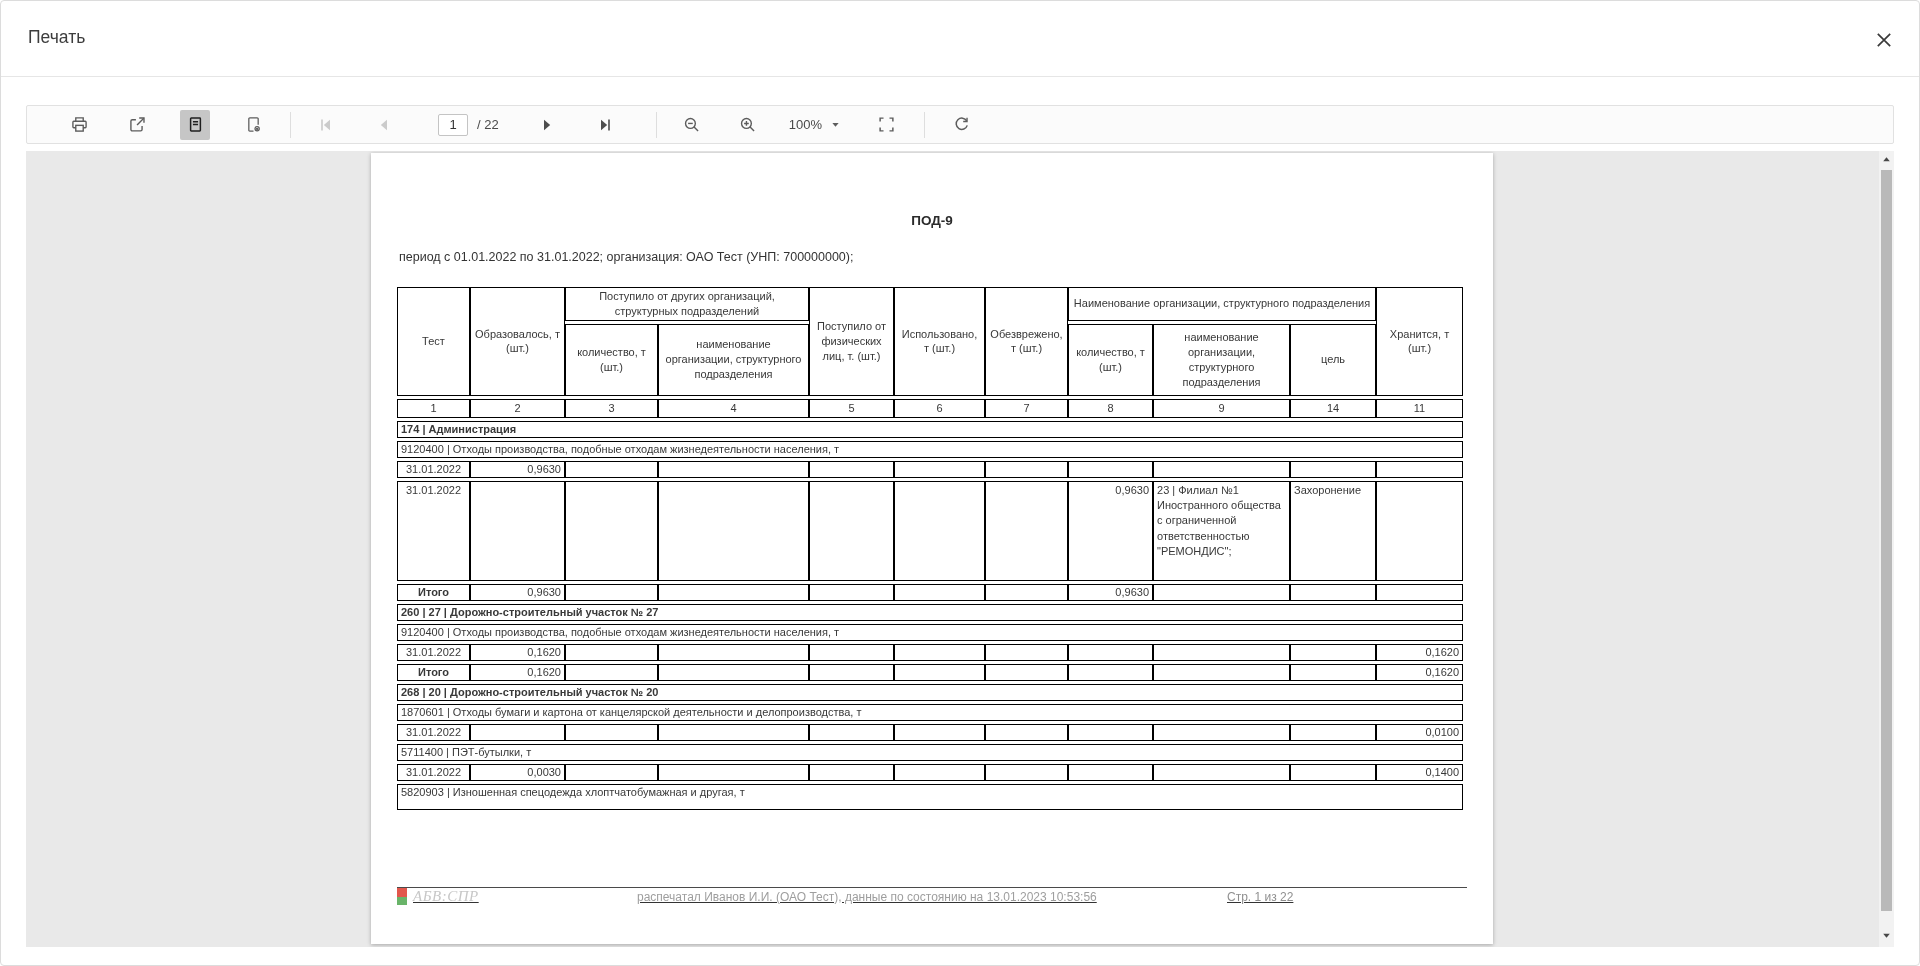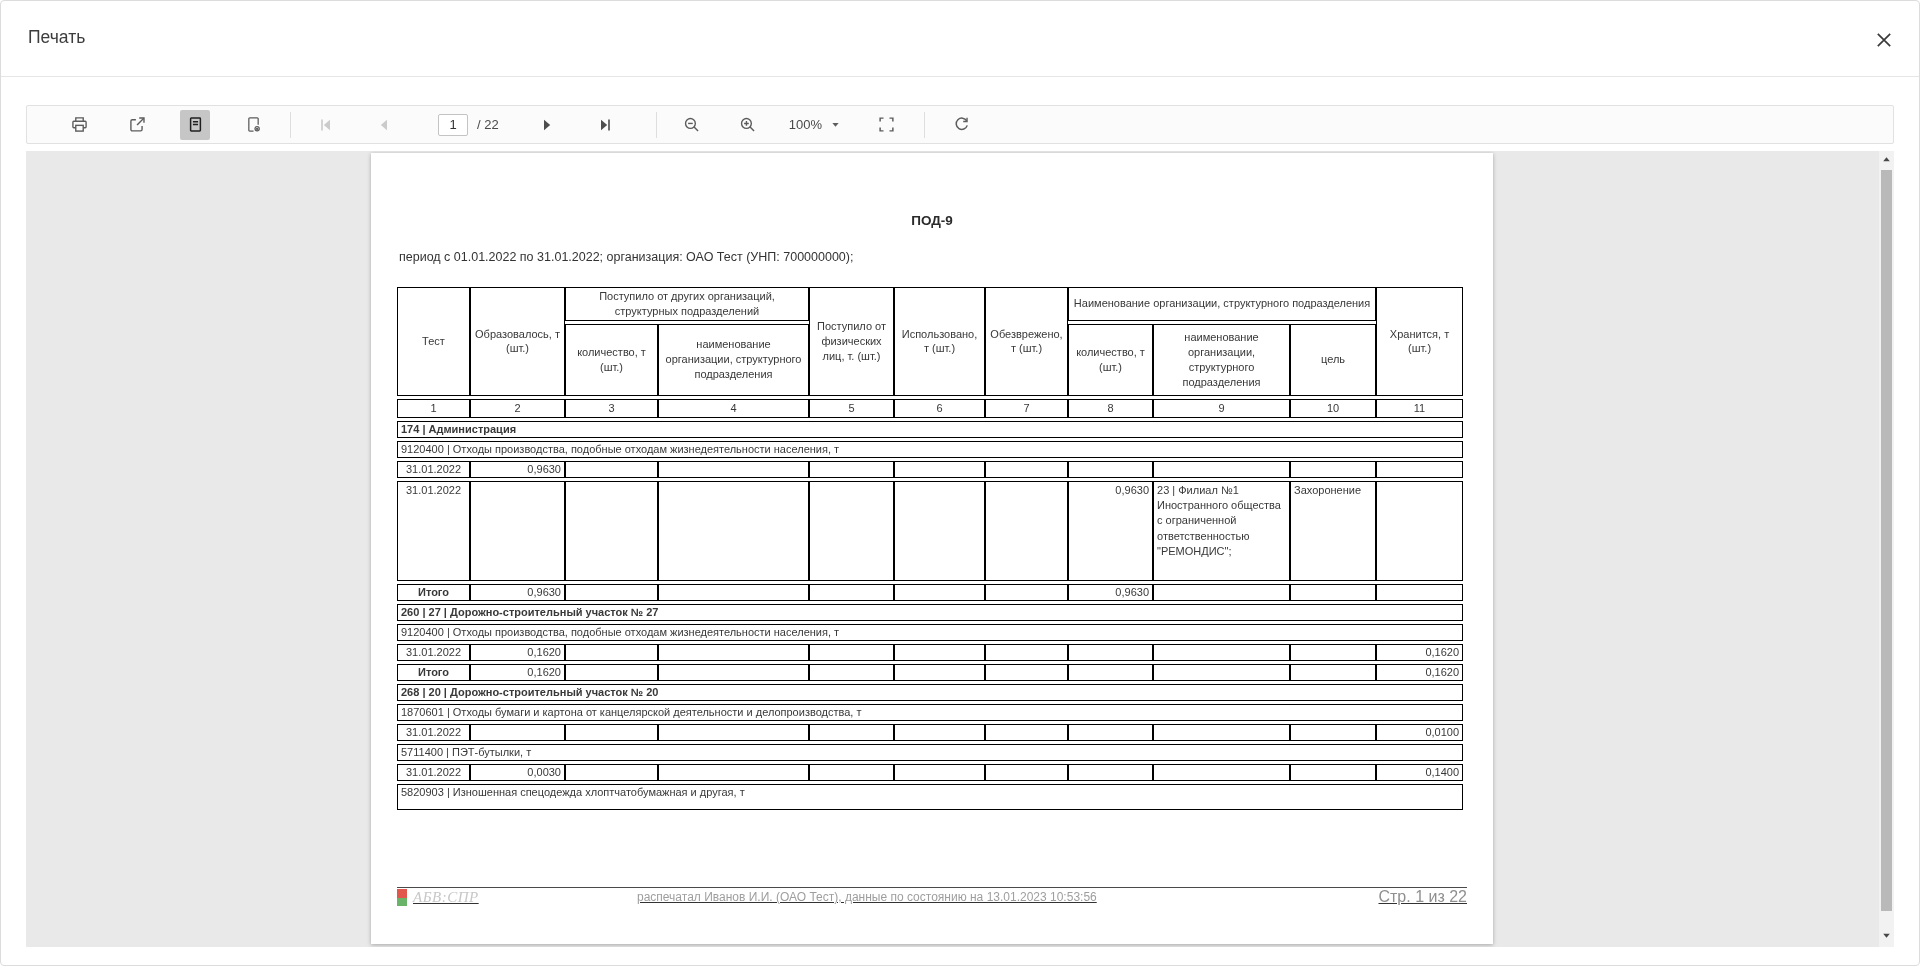--- a/index.html
+++ b/index.html
@@ -62,21 +62,21 @@
   
   .page-footer { position:absolute; left:26px; width:1070px; top:734px; border-top:1px solid #4a4a4a; }
   .footer-row { display:flex; align-items:center; margin-top:0;text-decoration:underline; }
   .footer-logo { display:flex; align-items:center; width:240px; flex:0 0 auto; }
   .flag { width:10px; height:17px; margin-right:6px; display:flex; flex-direction:column; }
   .flag .red { flex:1.2; }
   .flag .green { flex:1; }
   .logo-text { font-family:"Liberation Serif", serif; font-style:italic; font-size:15px;
                color:#c7c7c7; letter-spacing:.5px; }
   .footer-center { flex:1; font-size:12px; color:#9e9e9e; }
-  .footer-page { width:240px; flex:0 0 auto; text-align:right; font-size:16px; color:#8f8f8f; }
+  .footer-page { width:240px; flex:0 0 auto; text-align:left; font-size:12px; color:#8f8f8f; }
 
   svg { display:block; }
 </style>
 </head>
 <body>
 
 <div class="dialog">
 
   <div class="dlg-header">
     <div class="dlg-title">Печать</div>
@@ -264,21 +264,21 @@
           <tr class="th-num">
               <th>1</th>
               <th>2</th>
               <th>3</th>
               <th>4</th>
               <th>5</th>
               <th>6</th>
               <th>7</th>
               <th>8</th>
               <th>9</th>
-              <th>10</th>
+              <th>14</th>
               <th>11</th>
             </tr>
         </thead>
         <tbody>
             <tr>
               <td colspan="11" class="row-section">174 | Администрация</td>
             </tr>
             <tr>
               <td colspan="11" class="row-waste">9120400 | Отходы производства, подобные отходам жизнедеятельности населения, т</td>
             </tr>

